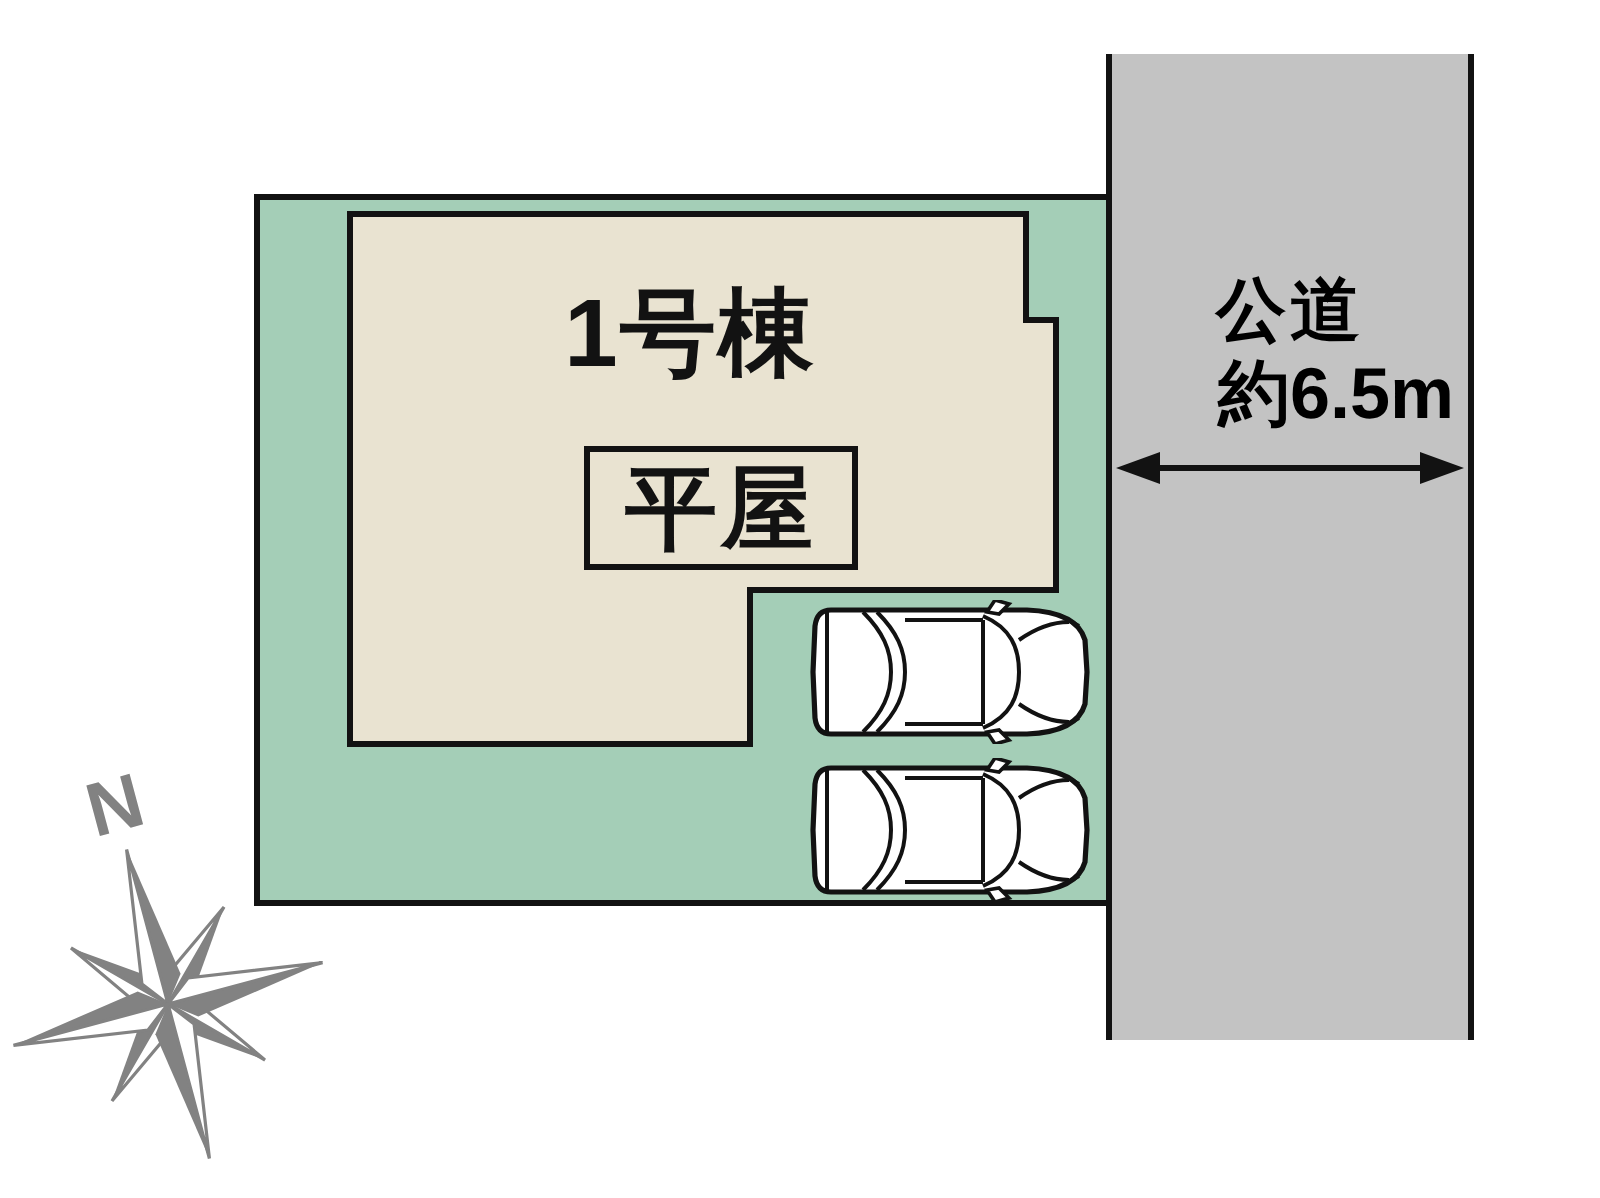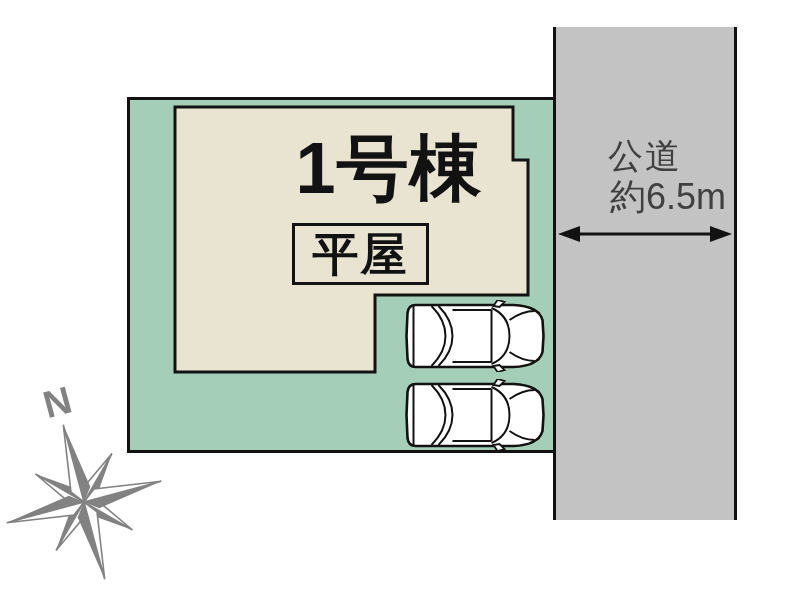--- a/index.html
+++ b/index.html
@@ -8,36 +8,36 @@
     font-family:"Liberation Sans","DejaVu Sans",sans-serif;color:var(--line-black);
   }
   
   .road{
     position:absolute;left:553px;top:27px;width:184px;height:493px;
     box-sizing:border-box;background:var(--road-gray);
     border-left:3px solid var(--line-black);border-right:3px solid var(--line-black);
   }
   .road-label{
     position:absolute;left:0;top:108px;width:100%;
-    text-align:center;font-weight:normal;color:#404040;line-height:1.18;
+    text-align:center;font-weight:bold;color:#000000;line-height:1.18;
   }
   .road-name{font-size:35px;letter-spacing:2px;}
   .road-width{font-size:36px;letter-spacing:0px;padding-left:46px;}
   .road-arrow{position:absolute;left:0px;top:196px;width:178px;height:22px;}
   
   .plot{
     position:absolute;left:127px;top:97px;width:429px;height:356px;
     box-sizing:border-box;background:var(--plot-green);
     border:3px solid var(--line-black);
   }
   .building-svg{position:absolute;left:127px;top:97px;width:429px;height:356px;}
   .building-name{
     position:absolute;left:175px;top:127px;width:340px;height:82px;
-    text-align:center;font-size:72px;font-weight:bold;line-height:82px;
-    letter-spacing:1px;white-space:nowrap;padding-left:44px;
+    text-align:center;font-size:48px;font-weight:bold;line-height:82px;
+    letter-spacing:1px;white-space:nowrap;
   }
   .building-type-box{
     position:absolute;left:292px;top:223px;width:137px;height:62px;
     box-sizing:border-box;border:3px solid var(--line-black);
     display:flex;align-items:center;justify-content:center;
   }
   .building-type{font-size:46px;font-weight:bold;line-height:1;letter-spacing:2px;white-space:nowrap;}
   
   .car{position:absolute;width:143px;height:72px;}
   .car1{left:403px;top:300px;}

